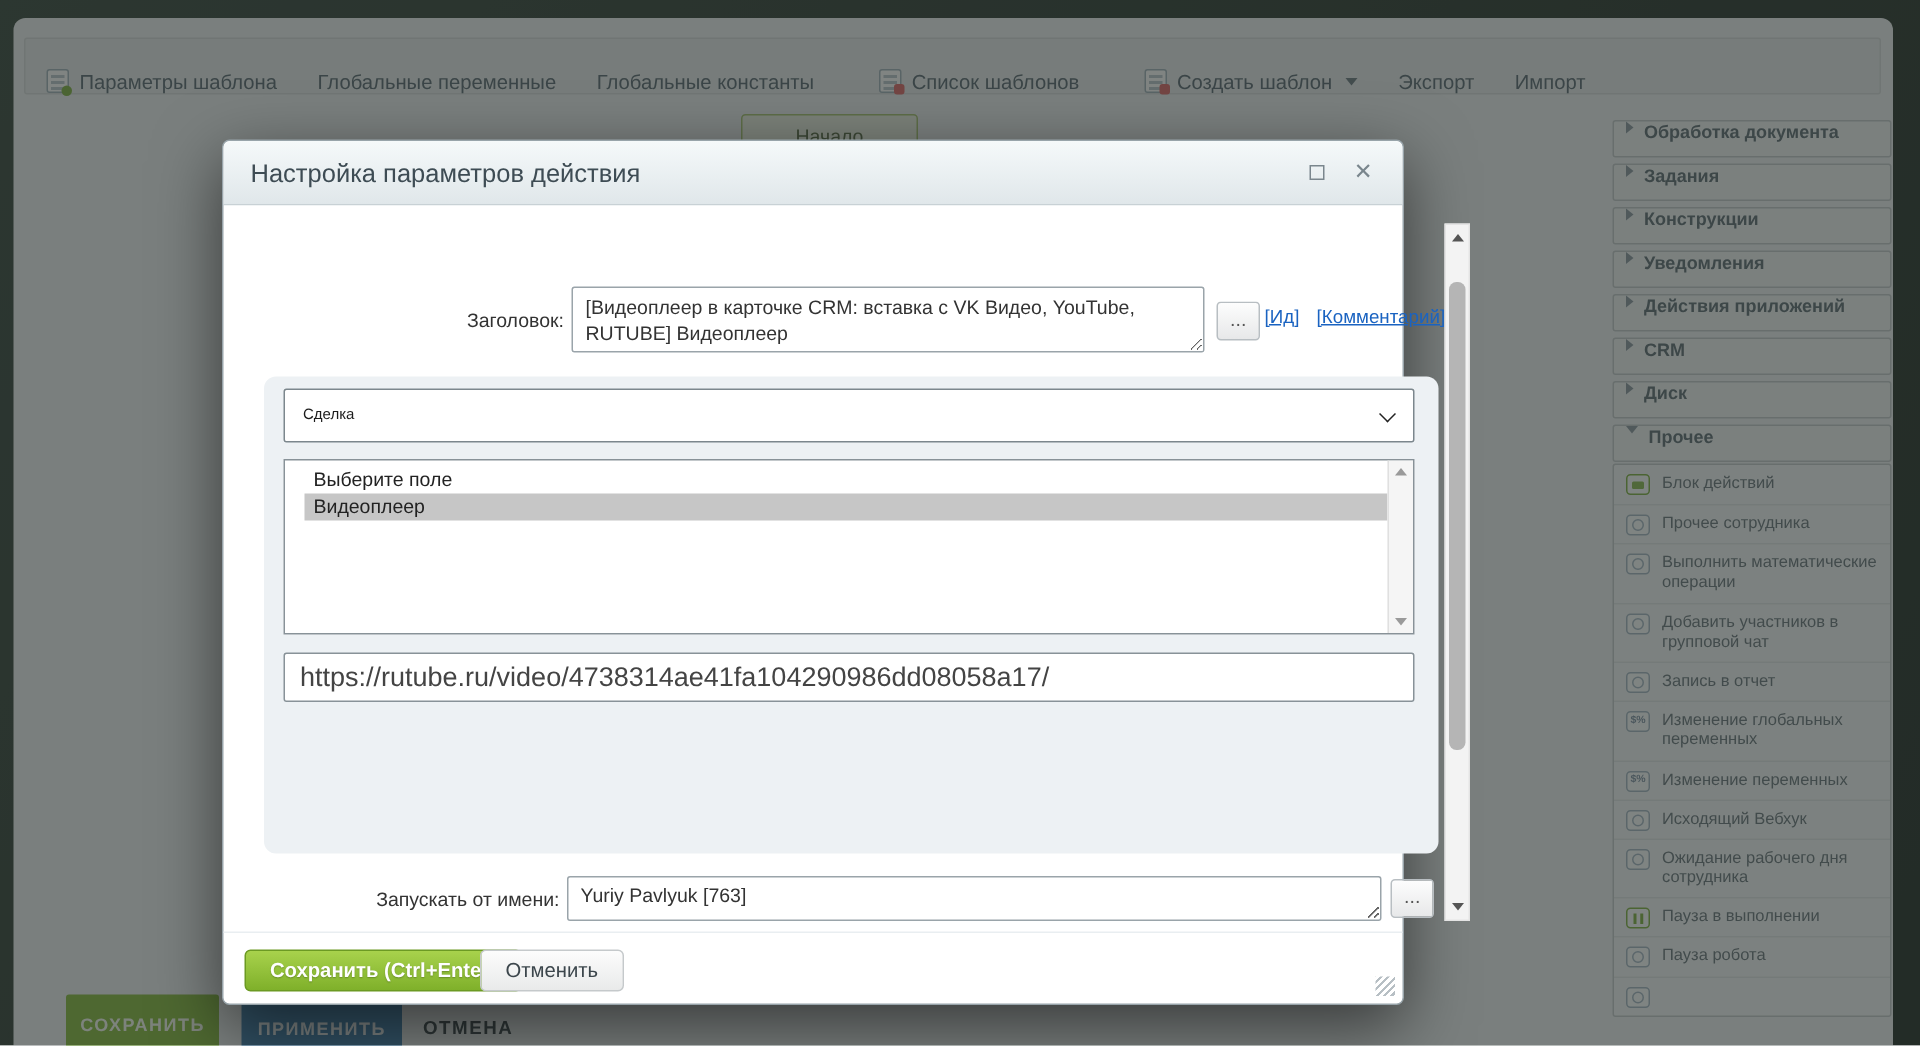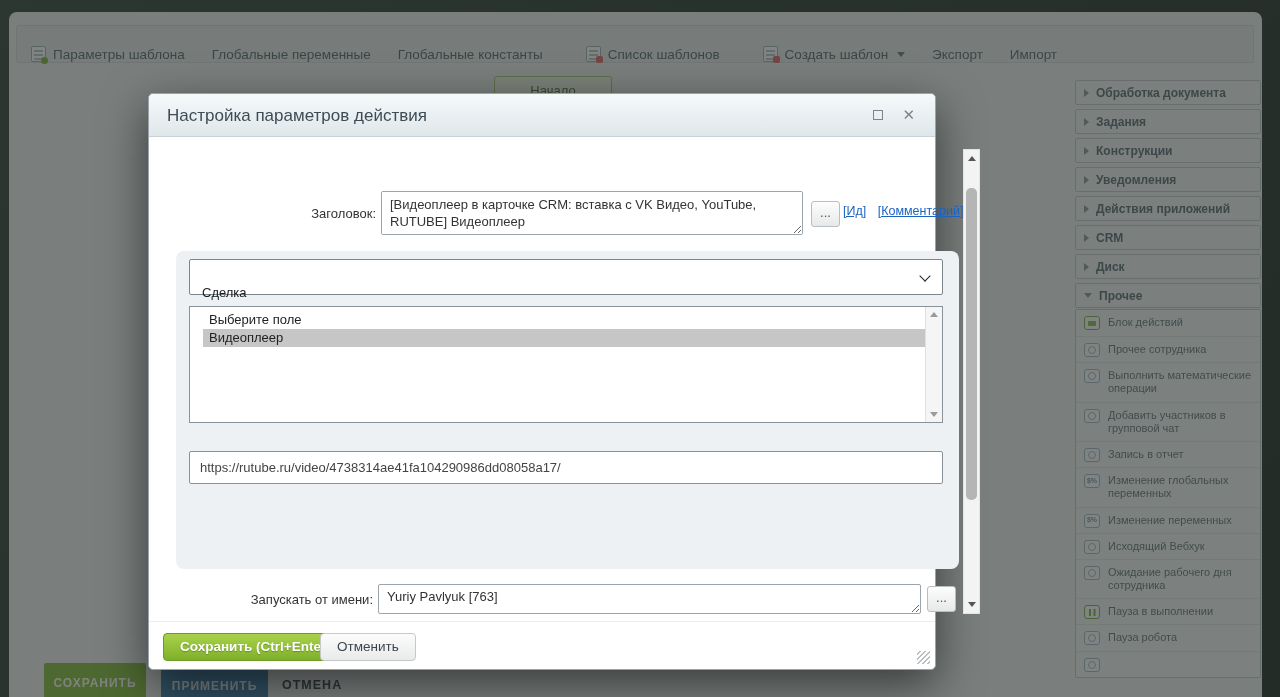--- a/index.html
+++ b/index.html
@@ -28,21 +28,21 @@
   .caret-down { width:0; height:0; border-left:4px solid transparent;
     border-right:4px solid transparent; border-top:5px solid #6b7982; margin-left:2px; }
 
   .start-btn { position:absolute; left:485px; top:64px; width:118px; height:29px;
     background:#f1f5e8; border:1px solid #a9c573; border-radius:3px;
     color:#5a6a45; font-size:13px; text-align:center; line-height:27px; }
 
   
   .sidebar { position:absolute; left:1066px; top:68px; width:186px; }
   .acc-header { height:25px; background:#f1f3f4; border:1px solid #c3c9cb;
-    border-radius:2px; margin-bottom:4px; display:flex; align-items:center;
+    border-radius:2px; margin-bottom:4px; display:flex; align-items:flex-start;
     padding:0 8px; gap:7px; font-size:12px; font-weight:bold; color:#5d6b73; cursor:pointer; }
   .tri-r { width:0; height:0; border-top:4px solid transparent;
     border-bottom:4px solid transparent; border-left:5px solid #8a97a0; }
   .tri-d { width:0; height:0; border-left:4px solid transparent;
     border-right:4px solid transparent; border-top:5px solid #8a97a0; }
   .acc-body { border:1px solid #c3c9cb; border-radius:2px; background:#f4f6f7;
     margin-top:-3px; overflow:hidden; }
   .action-item { position:relative; padding:6px 6px 6px 32px; font-size:11px;
     line-height:1.2; color:#69757c; border-top:1px solid #e1e5e7; cursor:pointer; min-height:26px; }
   .action-item:first-child { border-top:none; }
@@ -103,40 +103,40 @@
   .btn-more { position:absolute; width:29px; height:26px;
     background:linear-gradient(#fdfdfd,#e7e8e9); border:1px solid #b8bec2;
     border-radius:3px; color:#555; font-size:13px; text-align:center; line-height:22px; cursor:pointer; }
   .dlg-links { position:absolute; left:694px; top:110px; font-size:12.5px; white-space:nowrap; }
   .dlg-links a { color:#1a63c1; text-decoration:underline; margin-right:8px; cursor:pointer; }
 
   .gray-panel { position:absolute; left:27px; top:157px; width:783px; height:318px;
     background:#edf1f4; border-radius:8px; }
   .sel { position:absolute; left:13px; top:8px; width:754px; height:36px;
     background:#fff; border:1px solid #7c878d; border-radius:2px;
-    font-size:13px; color:#1c1c1c; line-height:34px; padding:16px 12px; cursor:pointer; }
+    font-size:10px; color:#1c1c1c; line-height:34px; padding:0 12px; cursor:pointer; }
   .sel-chev { position:absolute; right:13px; top:12px; width:8px; height:8px;
     border-right:1.8px solid #222; border-bottom:1.8px solid #222; transform:rotate(45deg); }
   .listbox { position:absolute; left:13px; top:55px; width:754px; height:117px;
     background:#fff; border:1px solid #889298; overflow:hidden; }
   .lb-opt { font-size:13px; color:#222; line-height:18px; padding:0 6px;
     margin-right:17px; cursor:pointer;margin-left:13px; }
   .lb-opt.first { margin-top:4px; }
   .lb-opt.selected { background:#c6c6c6; }
   .lb-scroll { position:absolute; right:0; top:0; bottom:0; width:17px;
     background:#f5f5f5; border-left:1px solid #e0e0e0; }
   .lb-tri-u { position:absolute; top:5px; left:4px; width:0; height:0;
     border-left:4px solid transparent; border-right:4px solid transparent;
     border-bottom:5px solid #9a9a9a; }
   .lb-tri-d { position:absolute; bottom:5px; left:4px; width:0; height:0;
     border-left:4px solid transparent; border-right:4px solid transparent;
     border-top:5px solid #9a9a9a; }
   .url-input { position:absolute; left:13px; top:184px; width:754px; height:33px;
     background:#fff; border:1px solid #889298; border-radius:2px;
-    font-family:"Liberation Sans",sans-serif; font-size:13px; color:#444; padding:0 10px;margin-top:16px; }
+    font-family:"Liberation Sans",sans-serif; font-size:18px; color:#444; padding:0 10px; }
 
   .runas-ta { left:229px; top:490px; width:543px; height:30px; font-size:13px; padding:4px 8px; }
 
   .dlg-footline { position:absolute; left:0; right:0; top:527px; height:1px; background:#e9eef1; }
   .btn-green { position:absolute; left:14px; top:539px; height:28px; padding:0 16px;
     background:linear-gradient(#a8d24c,#7fb02a); border:1px solid #6c9a23; border-radius:4px;
     color:#fff; font-size:13.5px; font-weight:bold; line-height:26px;
     text-shadow:0 1px 1px rgba(0,0,0,.25); cursor:pointer; }
   .btn-gray { position:absolute; left:171px; top:539px; height:28px; padding:0 16px;
     background:linear-gradient(#fcfcfc,#e9eaea); border:1px solid #c5c9cb; border-radius:4px;

